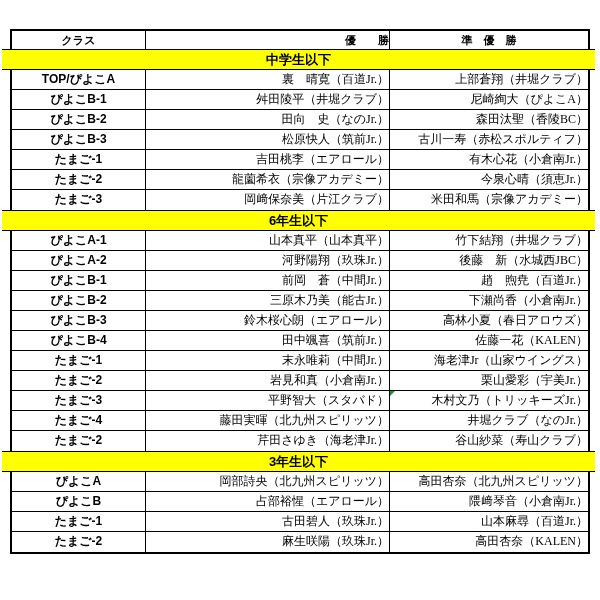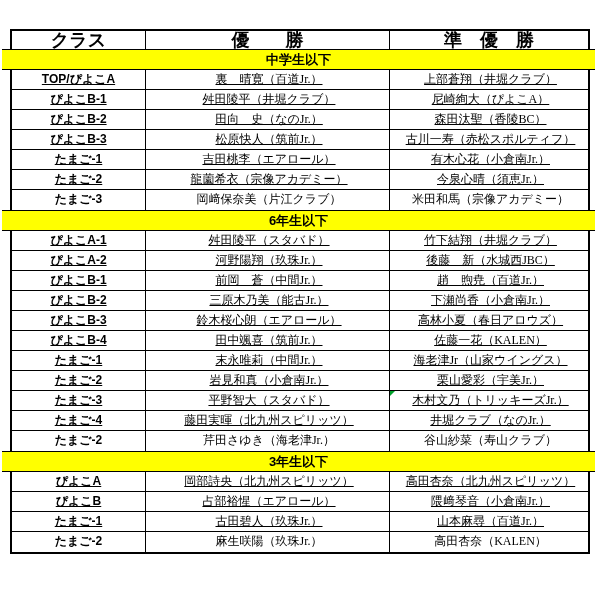--- a/index.html
+++ b/index.html
@@ -13,44 +13,44 @@
   html,body{width:600px;height:600px;background:var(--bg);}
   body{font-family:"Liberation Sans","DejaVu Sans",sans-serif;color:var(--text);}
   .sheet{position:relative;width:600px;height:600px;overflow:hidden;}
   .tbl{
     position:absolute;left:10px;top:29px;width:580px;
     border:2px solid var(--border);
     background:var(--bg);
   }
   .hdr-row{display:flex;height:18px;line-height:18px;}
   .hdr-cell{
-    font-weight:bold;font-size:18px;text-align:center;
+    font-weight:bold;font-size:11px;text-align:center;
     overflow:hidden;white-space:nowrap;
   }
   .c0{width:134px;border-right:1px solid var(--border);}
-  .c1{width:244px;border-right:1px solid var(--border);}
+  .c1{width:244px;border-right:1px solid var(--border);text-align:right;}
   .c2{flex:1;}
   .band{
     height:21px;line-height:19px;
     margin-left:-10px;margin-right:-7px;
     background:var(--band);
     border-top:1px solid var(--border);
     border-bottom:1px solid var(--border);
     text-align:center;font-weight:bold;font-size:13px;
     position:relative;z-index:2;
   }
   .row{display:flex;height:20px;line-height:19px;}
-  .row:not(.last){border-bottom:1px solid var(--border);text-decoration:underline;}
+  .row:not(.last){border-bottom:1px solid var(--border);}
   .cell{overflow:hidden;white-space:nowrap;position:relative;}
   .cell.cls{
     font-weight:bold;font-size:12px;text-align:center;
     font-family:"Liberation Sans","DejaVu Sans",sans-serif;
   }
   .cell.name{
-    font-size:12px;text-align:center;padding-left:3px;
+    font-size:12px;text-align:right;padding-left:3px;
     font-family:"Liberation Serif","DejaVu Serif",serif;
   }
   .err{
     position:absolute;left:0;top:0;width:0;height:0;
     border-top:5px solid var(--marker);
     border-right:5px solid transparent;
   }
 </style>
 </head>
 <body>
@@ -95,21 +95,21 @@
           <div class="cell name c2">今泉心晴（須恵Jr.）</div>
         </div>
         <div class="row last">
           <div class="cell cls c0">たまご-3</div>
           <div class="cell name c1">岡﨑保奈美（片江クラブ）</div>
           <div class="cell name c2">米田和馬（宗像アカデミー）</div>
         </div>
         <div class="band">6年生以下</div>
         <div class="row">
           <div class="cell cls c0">ぴよこA-1</div>
-          <div class="cell name c1">舛田陵平（スタバド）</div>
+          <div class="cell name c1">山本真平（山本真平）</div>
           <div class="cell name c2">竹下結翔（井堀クラブ）</div>
         </div>
         <div class="row">
           <div class="cell cls c0">ぴよこA-2</div>
           <div class="cell name c1">河野陽翔（玖珠Jr.）</div>
           <div class="cell name c2">後藤　新（水城西JBC）</div>
         </div>
         <div class="row">
           <div class="cell cls c0">ぴよこB-1</div>
           <div class="cell name c1">前岡　蒼（中間Jr.）</div>

